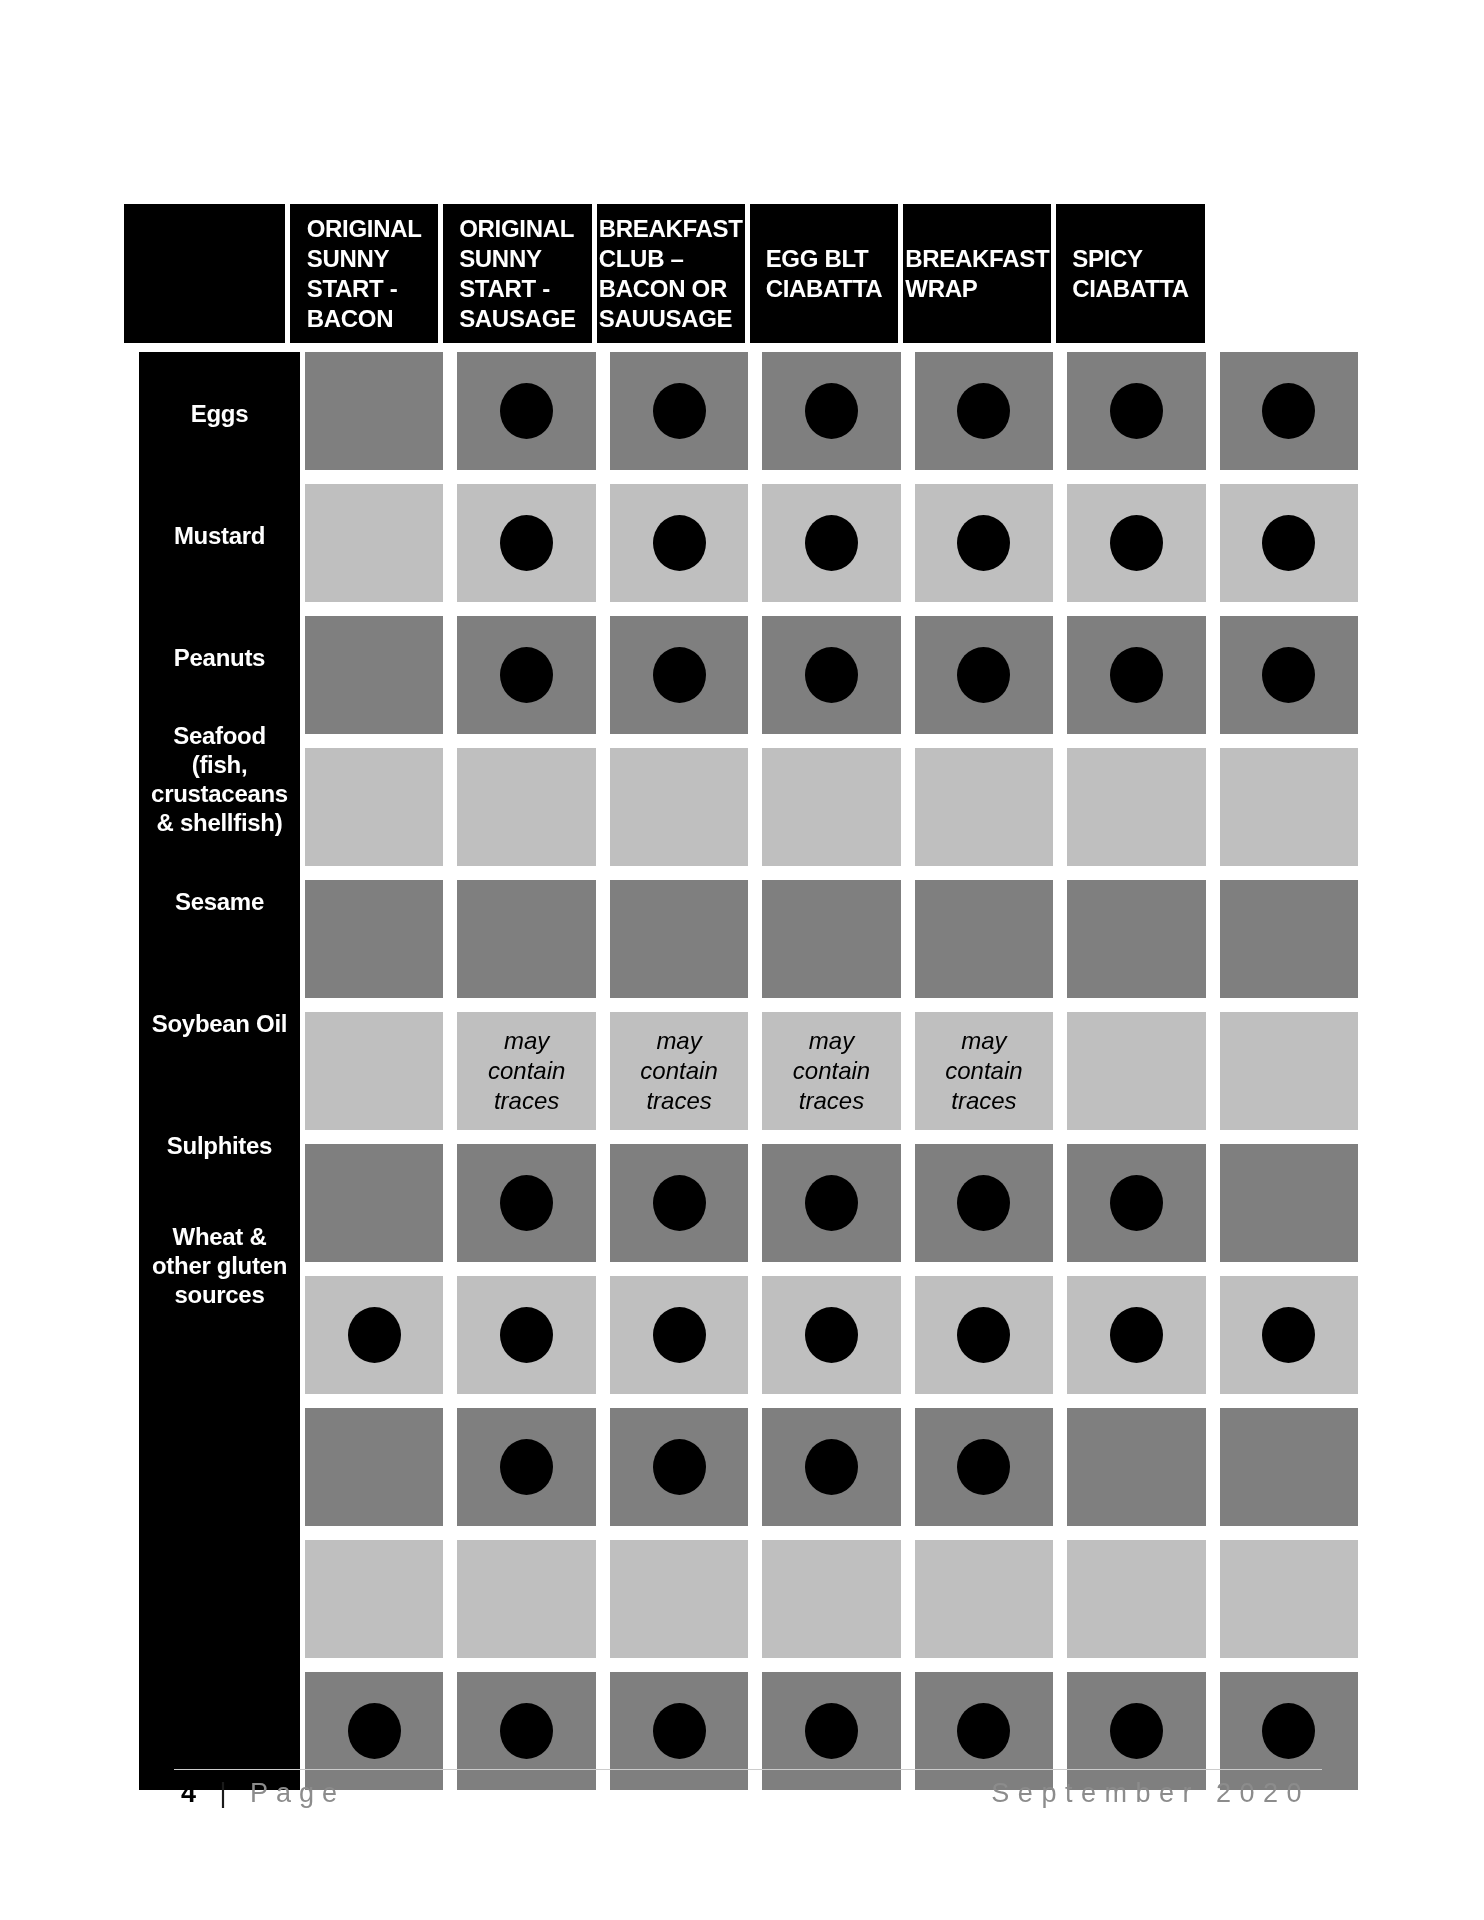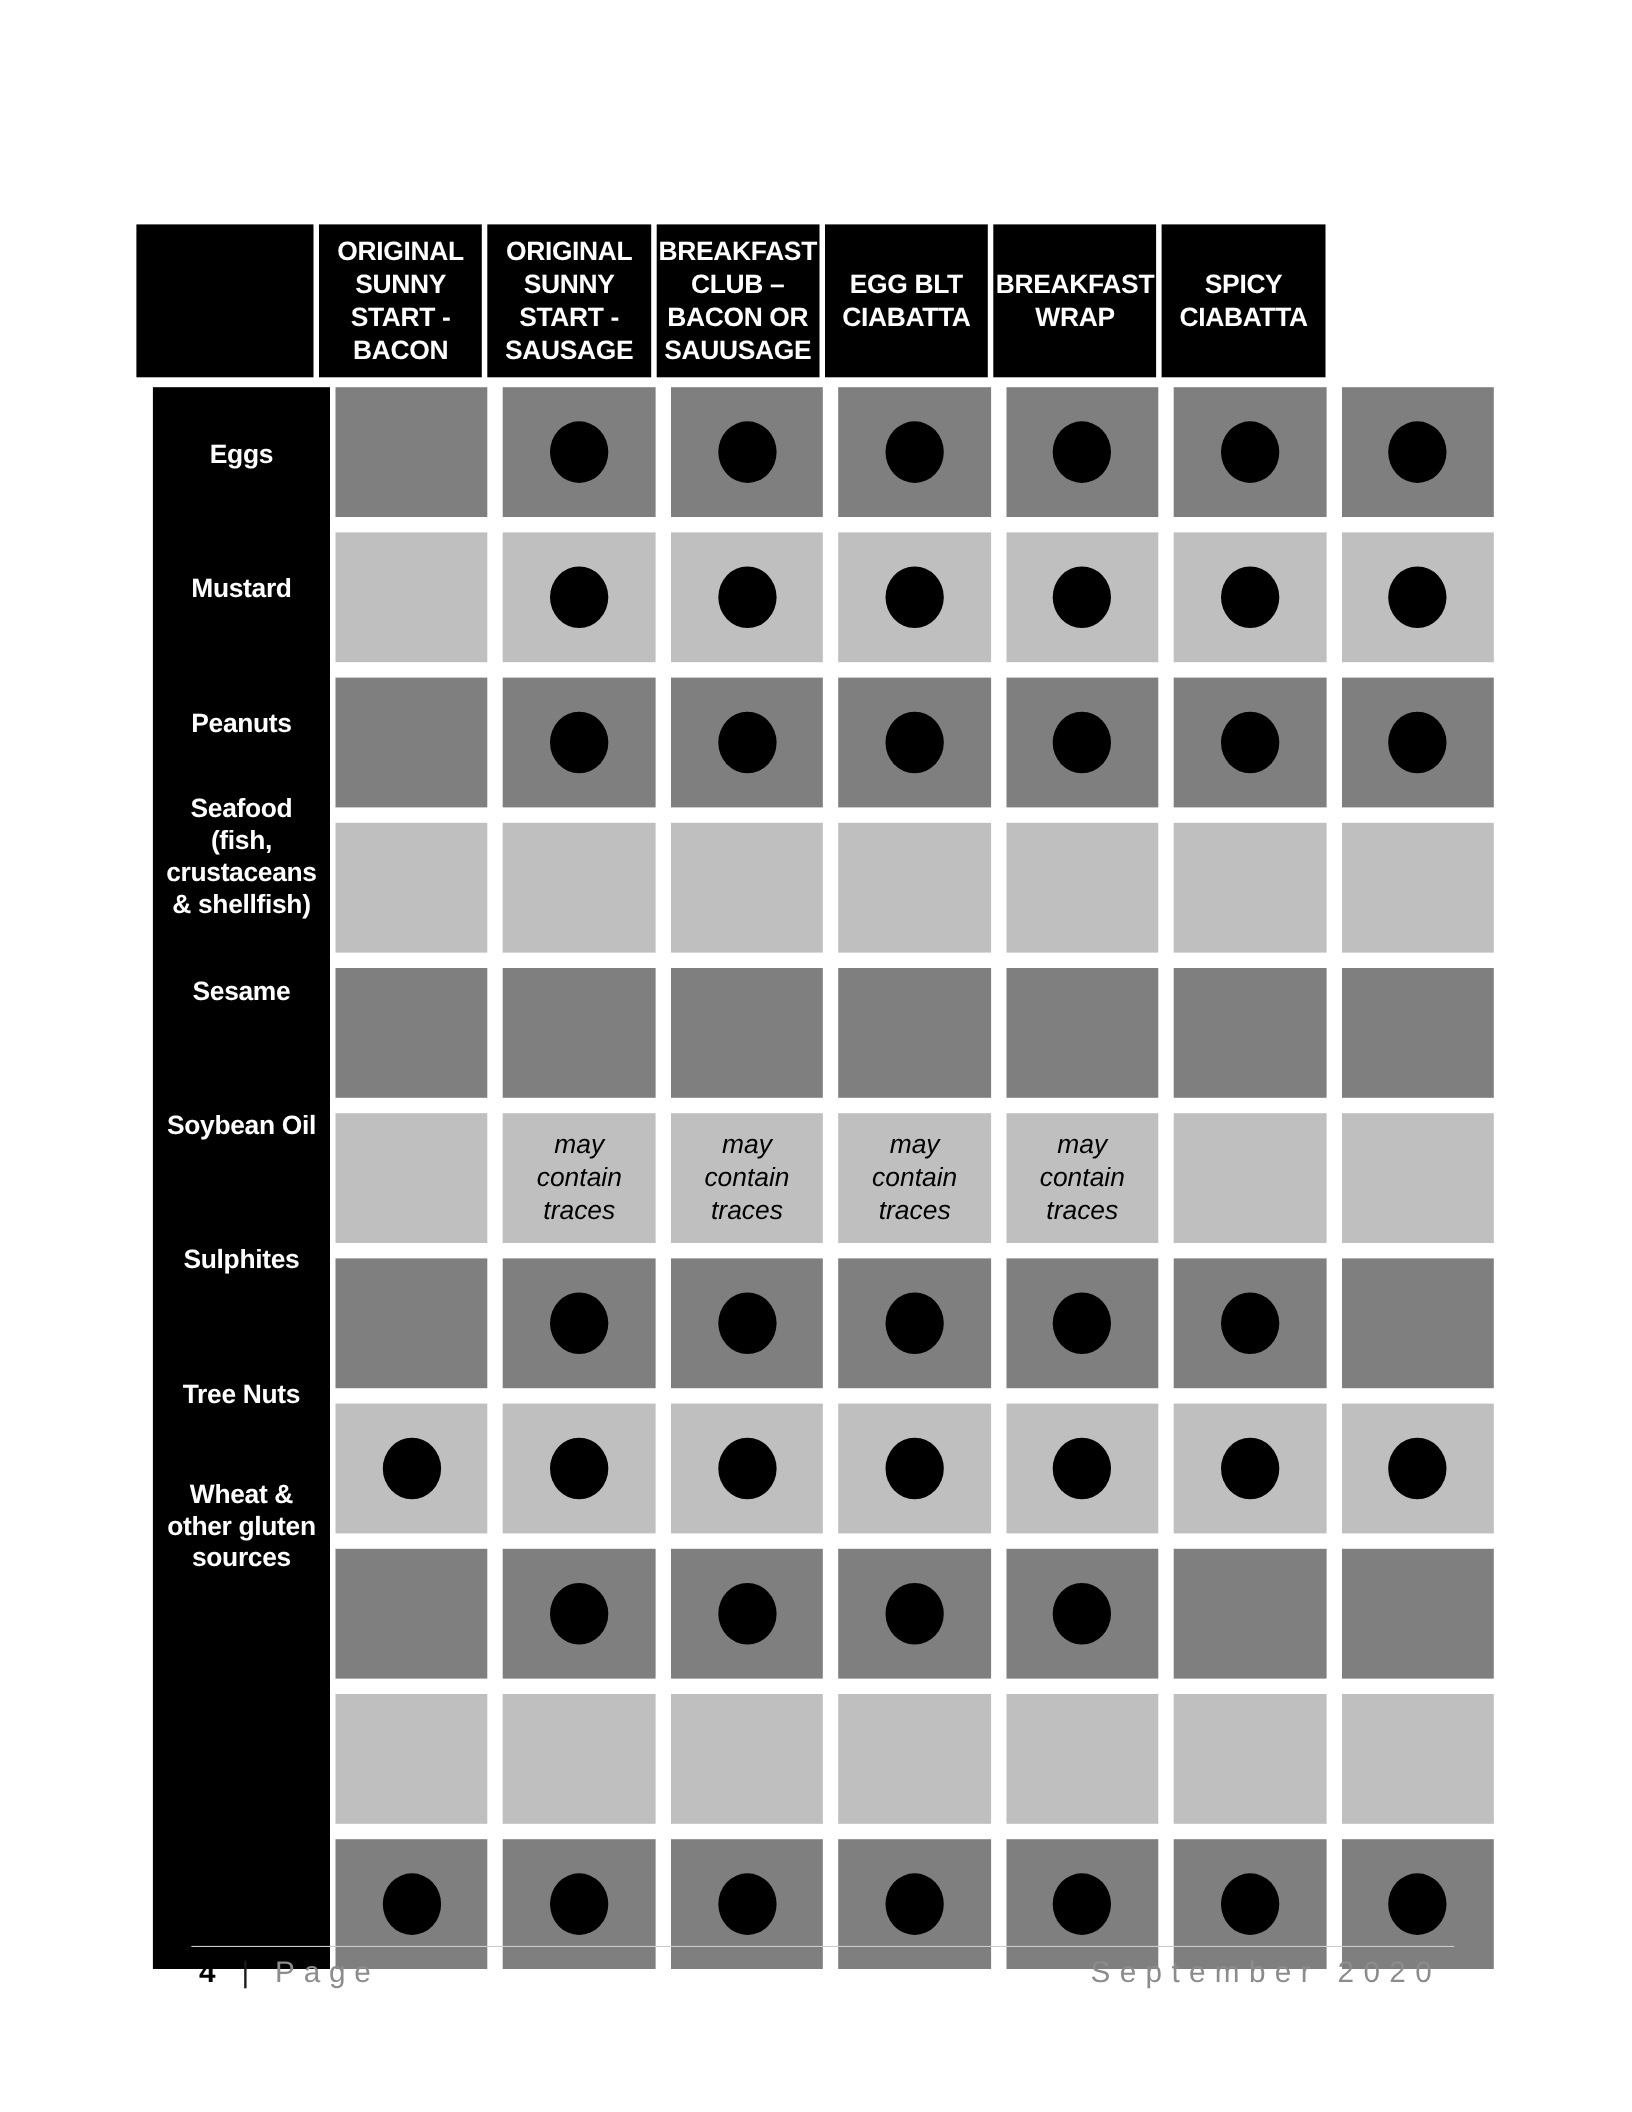--- a/index.html
+++ b/index.html
@@ -36,21 +36,21 @@
     column-gap:5px;
     height:139px;
     margin-bottom:9px;
   }
   .header-cell{
     background:var(--header-bg);
     color:var(--header-text);
     display:flex;
     align-items:center;
     justify-content:center;
-    text-align:center;
+    text-align:left;
     font-weight:bold;
     font-size:24px;
     line-height:30px;
     letter-spacing:-0.3px;
     white-space:pre-line;
   }
   .body-area{
     display:flex;
   }
   .label-col{
@@ -161,21 +161,20 @@
       <div class="row-label">Eggs</div>
           <div class="row-label">Mustard</div>
           <div class="row-label">Peanuts</div>
           <div class="row-label">Seafood
 (fish,
 crustaceans
 &amp; shellfish)</div>
           <div class="row-label">Sesame</div>
           <div class="row-label">Soybean Oil</div>
           <div class="row-label">Sulphites</div>
-          <div class="row-label">Tree Nuts</div>
           <div class="row-label">Wheat &amp;
 other gluten
 sources</div>
         </div>
       <div class="data-grid" id="data-grid">
 
       <div class="cell dark"></div>
           <div class="cell dark">
             <span class="dot"></span>
           </div>

